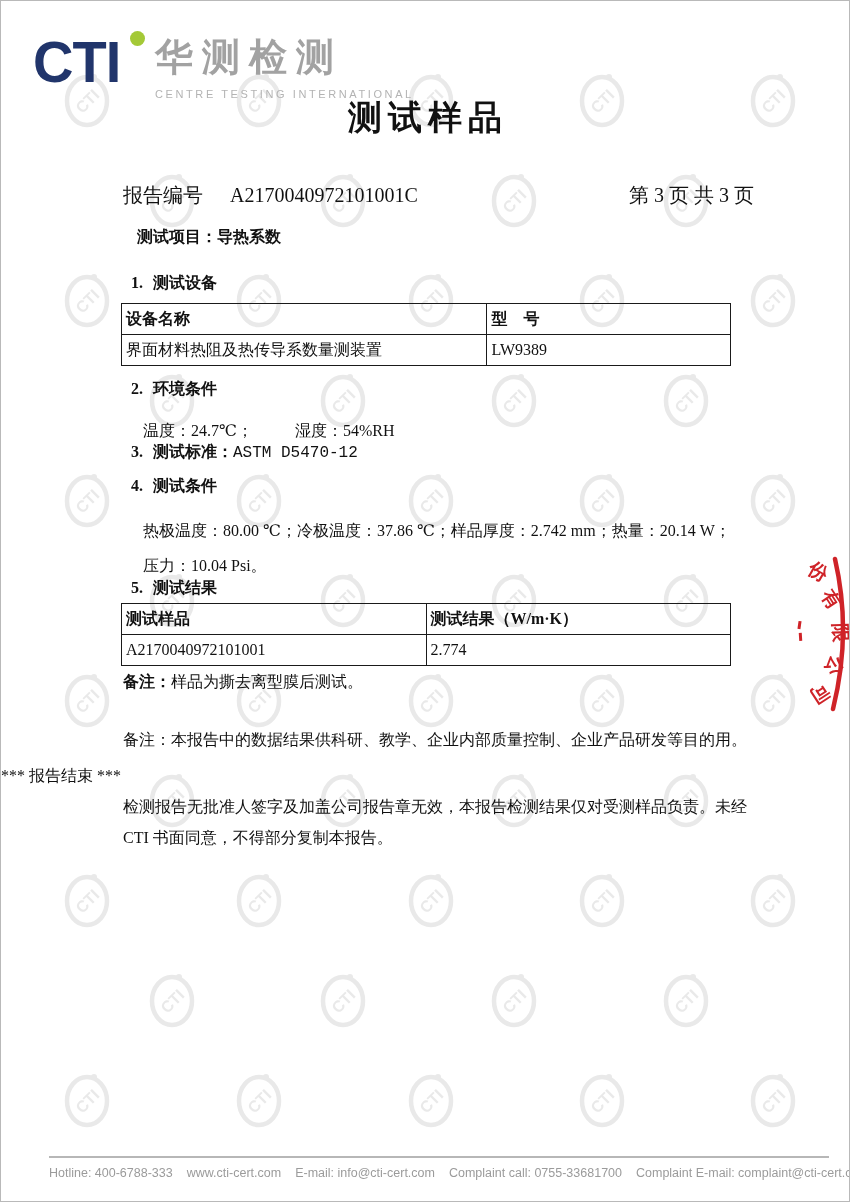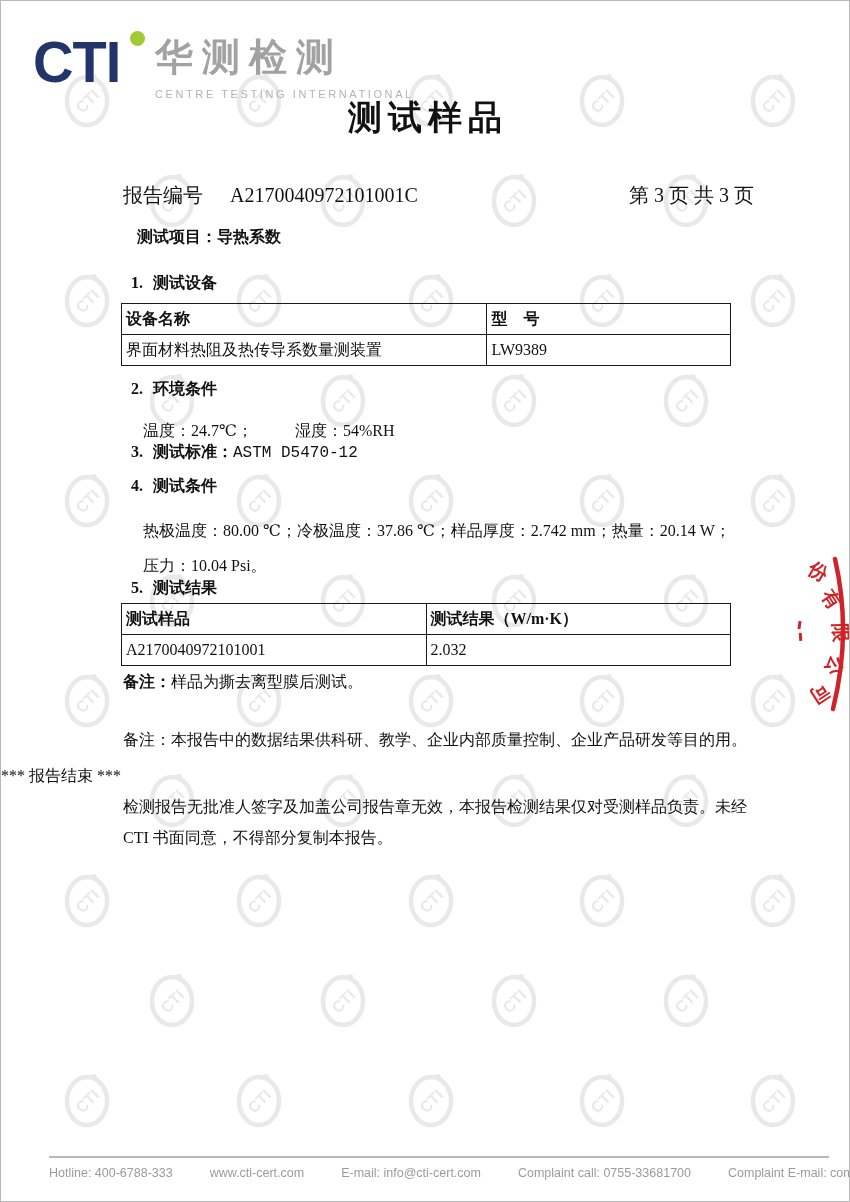--- a/index.html
+++ b/index.html
@@ -64,21 +64,21 @@
   .remark1 { position: absolute; top: 671px; left: 122px; font-size: 16px; }
   .remark1 b { font-weight: bold; }
   .remark2 { position: absolute; top: 729px; left: 122px; font-size: 16px; }
   .end-line { position: absolute; top: 765px; left: 0; width: 100%; font-size: 16px; }
   .disclaimer { position: absolute; top: 790px; left: 122px; right: 95px; font-size: 16px; line-height: 31px; }
   
   .stamp { position: absolute; top: 550px; right: 0; width: 70px; height: 168px; }
   
   .footer { position: absolute; top: 1155px; left: 48px; right: 20px; border-top: 2px solid #b7b7b7; }
   .footer-items {
-    display: flex; gap: 37px; padding-top: 8px;
+    display: flex; gap: 14px; padding-top: 8px;
     font-family: "Liberation Sans", "DejaVu Sans", sans-serif;
     font-size: 12.5px; color: #9b9b9b; white-space: nowrap;
   }
 </style>
 </head>
 <body>
 
 <div class="page">
 
   <div class="wm-layer" id="wm-layer">
@@ -406,21 +406,21 @@
       </colgroup>
   <thead>
         <tr>
           <th>测试样品</th>
           <th>测试结果（W/m·K）</th>
         </tr>
       </thead>
       <tbody>
         <tr>
           <td>A2170040972101001</td>
-          <td>2.032</td>
+          <td>2.774</td>
         </tr>
       </tbody>
     </table>
 
   <div class="remark1">
     <b>备注：</b><span>样品为撕去离型膜后测试。</span>
   </div>
   <div class="remark2">备注：本报告中的数据结果供科研、教学、企业内部质量控制、企业产品研发等目的用。</div>
 
   <div class="end-line">***  报告结束  ***</div>

